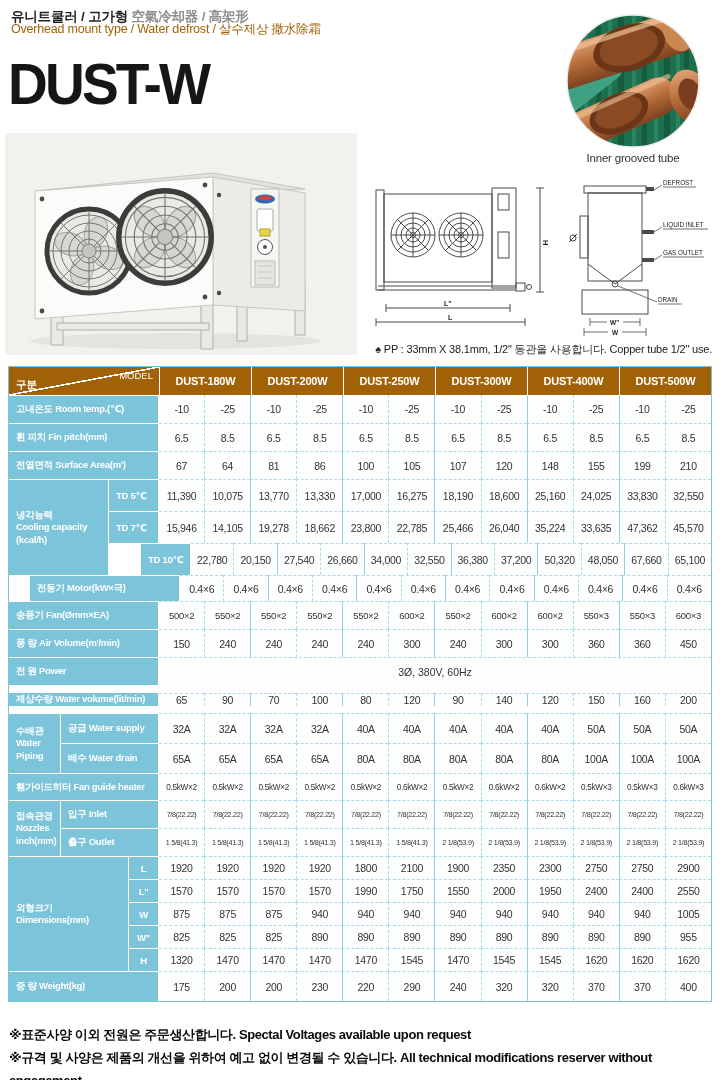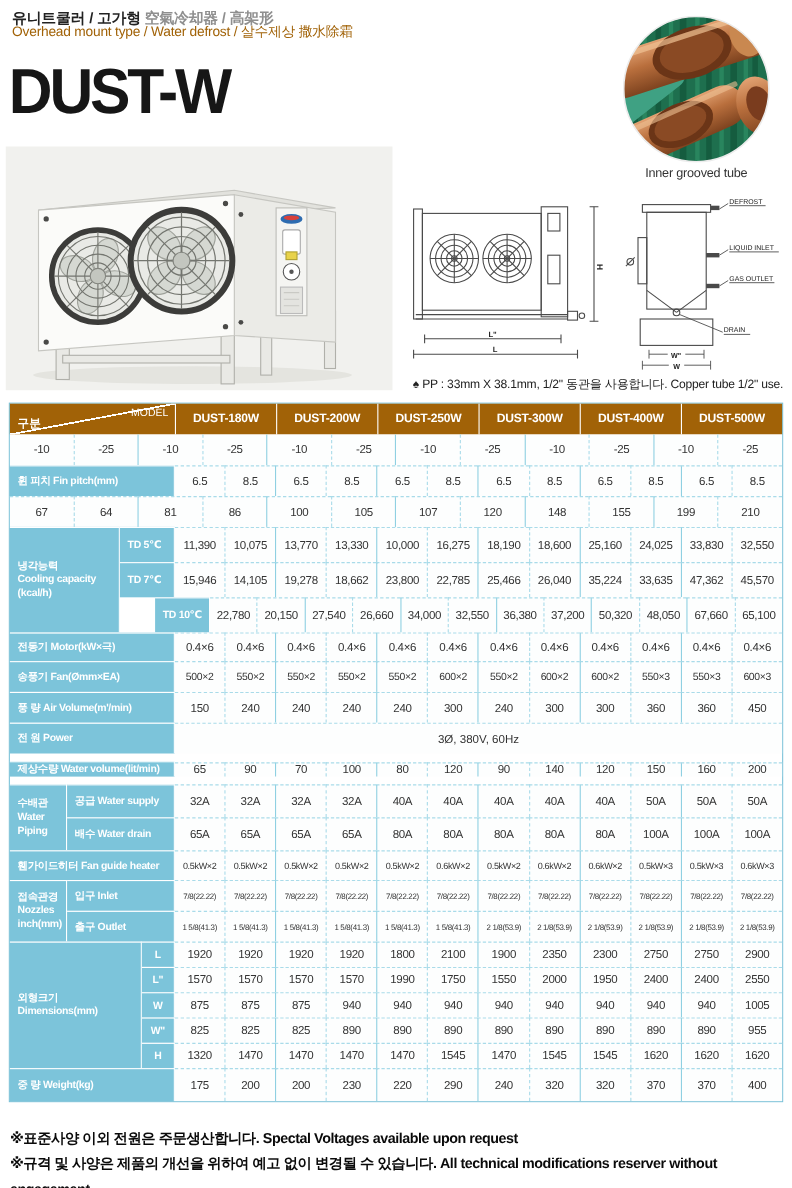--- a/index.html
+++ b/index.html
@@ -315,20 +315,21 @@
 
     <div class="mcell">DUST-180W</div>
         <div class="mcell">DUST-200W</div>
         <div class="mcell">DUST-250W</div>
         <div class="mcell">DUST-300W</div>
         <div class="mcell">DUST-400W</div>
         <div class="mcell">DUST-500W</div>
       </div>
     <div id="table-body">
         <div class="rowline trow" style="height: 28px;">
+          <div class="lbl">고내온도 Room temp.(℃)</div>
           <div class="cells">
             <div class="dcell">-10</div>
             <div class="dcell">-25</div>
             <div class="dcell mstart">-10</div>
             <div class="dcell">-25</div>
             <div class="dcell mstart">-10</div>
             <div class="dcell">-25</div>
             <div class="dcell mstart">-10</div>
             <div class="dcell">-25</div>
             <div class="dcell mstart">-10</div>
@@ -348,20 +349,21 @@
             <div class="dcell">8.5</div>
             <div class="dcell mstart">6.5</div>
             <div class="dcell">8.5</div>
             <div class="dcell mstart">6.5</div>
             <div class="dcell">8.5</div>
             <div class="dcell mstart">6.5</div>
             <div class="dcell">8.5</div>
           </div>
         </div>
         <div class="rowline trow" style="height: 28px;">
+          <div class="lbl">전열면적 Surface Area(m')</div>
           <div class="cells">
             <div class="dcell">67</div>
             <div class="dcell">64</div>
             <div class="dcell mstart">81</div>
             <div class="dcell">86</div>
             <div class="dcell mstart">100</div>
             <div class="dcell">105</div>
             <div class="dcell mstart">107</div>
             <div class="dcell">120</div>
             <div class="dcell mstart">148</div>
@@ -375,21 +377,21 @@
 Cooling capacity
 (kcal/h)</div>
           <div class="gsubs">
             <div class="srow" style="height: 32px;">
               <div class="slabel" style="width: 50px;">TD 5℃</div>
               <div class="cells">
                 <div class="dcell">11,390</div>
                 <div class="dcell">10,075</div>
                 <div class="dcell mstart">13,770</div>
                 <div class="dcell">13,330</div>
-                <div class="dcell mstart">10,000</div>
+                <div class="dcell mstart">17,000</div>
                 <div class="dcell">16,275</div>
                 <div class="dcell mstart">18,190</div>
                 <div class="dcell">18,600</div>
                 <div class="dcell mstart">25,160</div>
                 <div class="dcell">24,025</div>
                 <div class="dcell mstart">33,830</div>
                 <div class="dcell">32,550</div>
               </div>
             </div>
             <div class="srow" style="height: 32px;">
@@ -421,21 +423,21 @@
                 <div class="dcell mstart">36,380</div>
                 <div class="dcell">37,200</div>
                 <div class="dcell mstart">50,320</div>
                 <div class="dcell">48,050</div>
                 <div class="dcell mstart">67,660</div>
                 <div class="dcell">65,100</div>
               </div>
             </div>
           </div>
         </div>
-        <div class="rowline trow" style="height: 26px;">
+        <div class="rowline trow" style="height: 26px; margin-left: 21px;">
           <div class="lbl">전동기 Motor(kW×극)</div>
           <div class="cells">
             <div class="dcell">0.4×6</div>
             <div class="dcell">0.4×6</div>
             <div class="dcell mstart">0.4×6</div>
             <div class="dcell">0.4×6</div>
             <div class="dcell mstart">0.4×6</div>
             <div class="dcell">0.4×6</div>
             <div class="dcell mstart">0.4×6</div>
             <div class="dcell">0.4×6</div>

